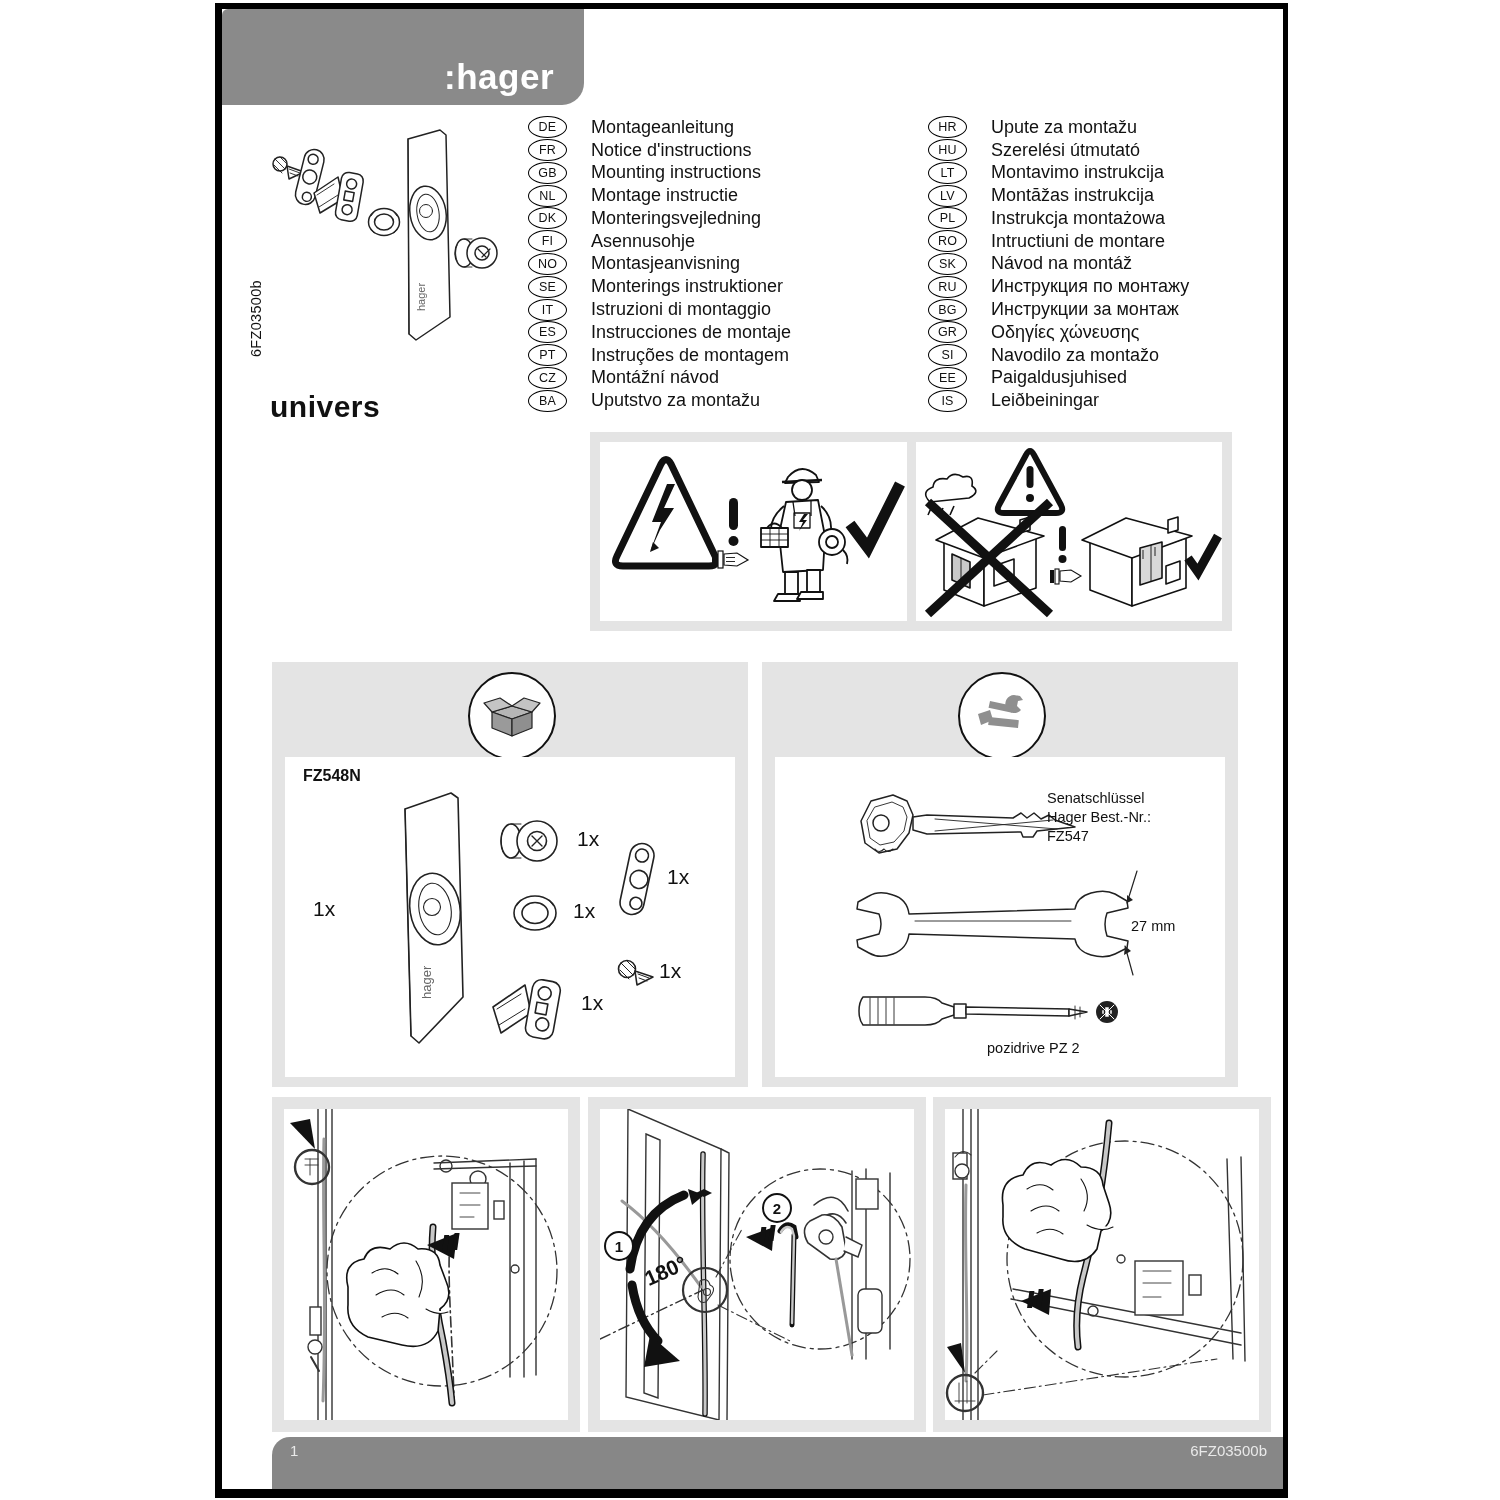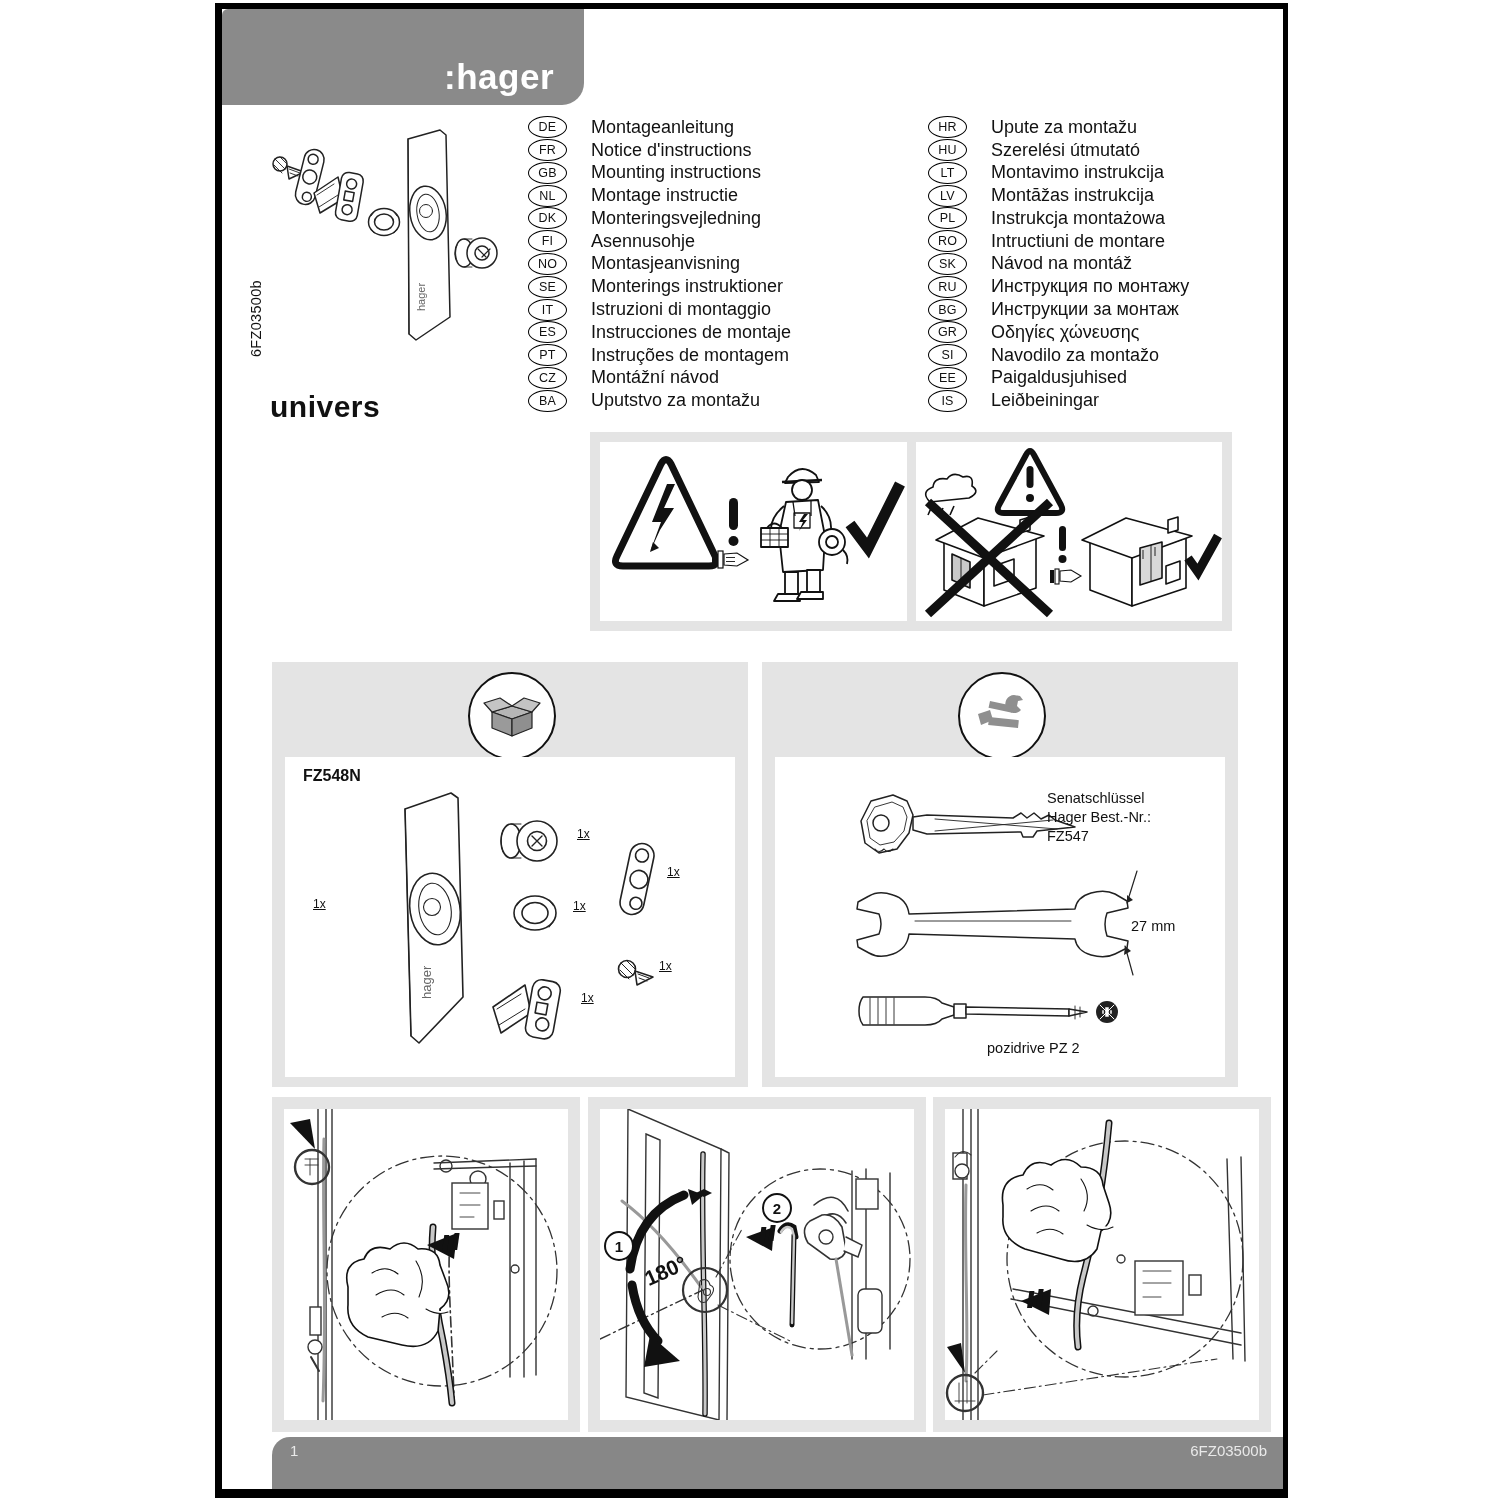--- a/index.html
+++ b/index.html
@@ -24,21 +24,21 @@
   .lang-oval{width:37px;height:20px;border:1.8px solid #000;border-radius:50%;
         display:flex;align-items:center;justify-content:center;flex:0 0 37px;
         font-size:12.5px;letter-spacing:.2px;}
   .lang-label{margin-left:24px;font-size:18px;white-space:nowrap;}
   .gray-panel{position:absolute;background:#e4e4e4;}
   .white-box{position:absolute;background:#fff;}
   .panel-circle{position:absolute;left:196px;top:10px;width:84px;height:84px;
         border-radius:50%;background:#fff;border:2.5px solid #111;
         display:flex;align-items:center;justify-content:center;}
   .ref-label{position:absolute;left:18px;top:10px;font-size:16px;font-weight:bold;}
-  .lbl{position:absolute;font-size:12px;text-decoration:underline;}
+  .lbl{position:absolute;font-size:21px;}
   .tool-lbl{position:absolute;font-size:14.5px;line-height:19px;white-space:pre-line;}
   .num-badge{position:absolute;width:26px;height:26px;border:2px solid #111;
         border-radius:50%;background:#fff;display:flex;align-items:center;
         justify-content:center;font-size:15px;font-weight:bold;z-index:3;}
   .rot-lbl{position:absolute;font-size:21px;font-weight:bold;
         transform:rotate(-24deg);z-index:3;}
   .footer-bar{position:absolute;left:50px;top:1428px;width:1011px;height:52px;
         background:#878787;border-radius:18px 0 0 0;}
   .footer-txt{position:absolute;top:5px;color:#e9e9e9;font-size:15px;}
   svg{display:block;}

